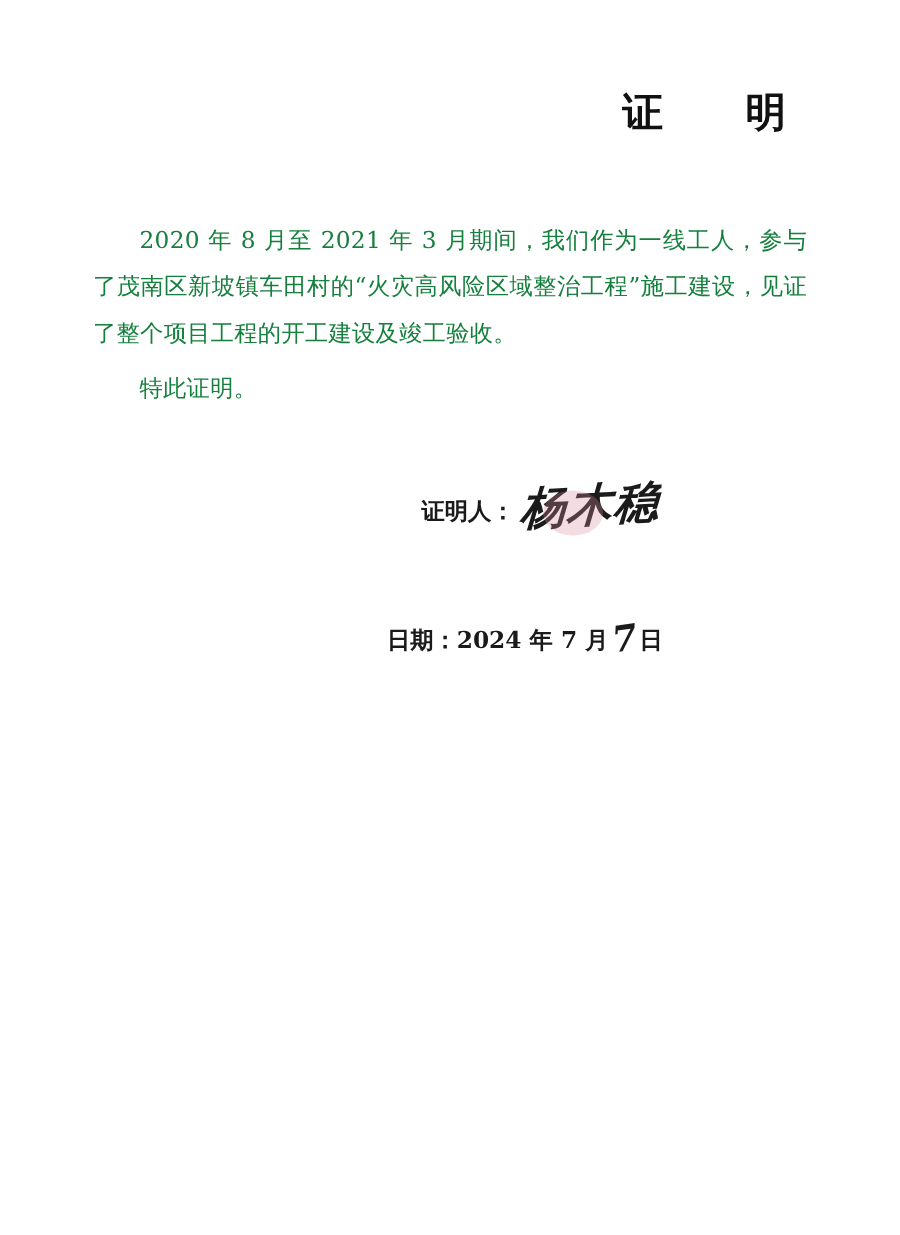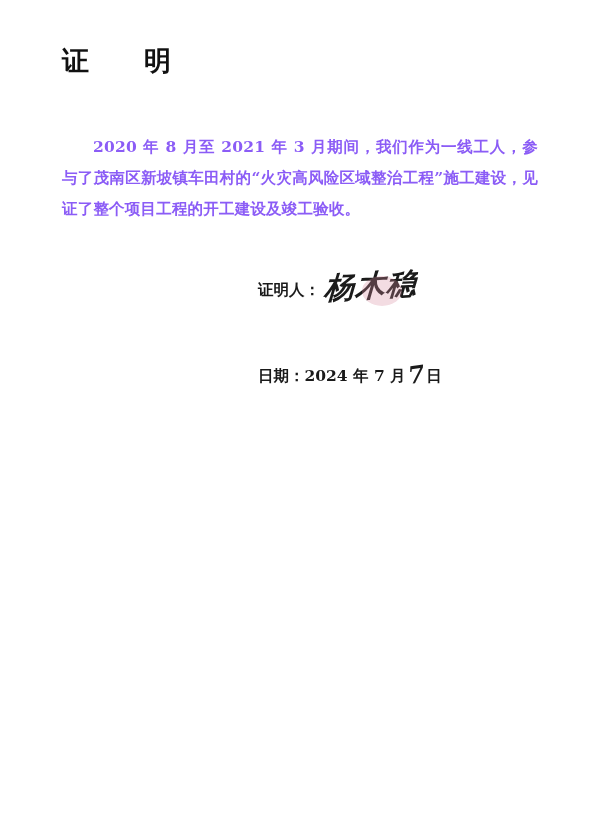--- a/index.html
+++ b/index.html
@@ -16,56 +16,57 @@
     overflow: hidden;
   }
   .page {
     position: relative;
     width: 600px;
     height: 823px;
     box-sizing: border-box;
     padding: 0 62px;
   }
   .doc-title {
-    text-align: left;
+    text-align: right;
     font-size: 27px;
     font-weight: bold;
     letter-spacing: 14px;
-    margin-top: 43px;
+    margin-top: 57px;
     margin-bottom: 0;
     color: #111111;
     font-family: "DejaVu Serif", "Liberation Serif", serif;
   }
   .body-block {
     margin-top: 52px;
   }
   .para {
     font-size: 15.5px;
     line-height: 31px;
     text-indent: 2em;
     margin: 0;
-    font-weight: bold;
+    font-weight: normal;
     letter-spacing: 0.2px;
-    color: #8b5cf6;
+    color: #15803d;
     text-align: justify;
   }
   .para + .para {
     margin-top: 6px;
   }
   .sign-row {
     margin-top: 46px;
     padding-left: 196px;
     font-size: 15.5px;
     font-weight: bold;
     position: relative;
     height: 46px;
   }
   .sign-label {
     display: inline-block;
     vertical-align: middle;
+    margin-left: 23px;
   }
   .signature {
     display: inline-block;
     vertical-align: middle;
     font-family: "DejaVu Serif", "Liberation Serif", serif;
     font-size: 30px;
     font-style: italic;
     font-weight: bold;
     color: #1b1b1b;
     transform: rotate(-3deg) skewX(-6deg);
@@ -112,20 +113,21 @@
 </style>
 </head>
 <body>
 
 <div class="page">
 
   <h1 class="doc-title">证　明</h1>
 
   <div class="body-block">
     <p class="para">2020 年 8 月至 2021 年 3 月期间，我们作为一线工人，参与了茂南区新坡镇车田村的“火灾高风险区域整治工程”施工建设，见证了整个项目工程的开工建设及竣工验收。</p>
+    <p class="para">特此证明。</p>
   </div>
 
   <div class="sign-row">
     <span class="sign-label">证明人：</span><span class="signature">杨木稳</span>
     <span class="stamp"></span>
   </div>
 
   <div class="date-row">
     <span class="date-text">日期：2024 年 7 月</span><span class="date-day">7</span><span class="date-text">日</span>
   </div>

